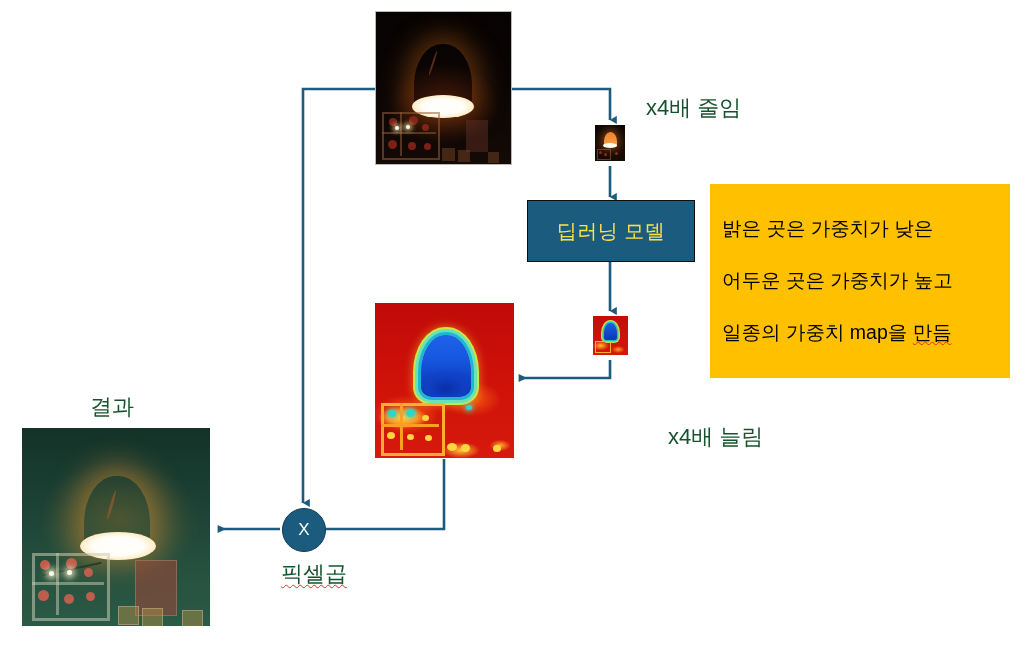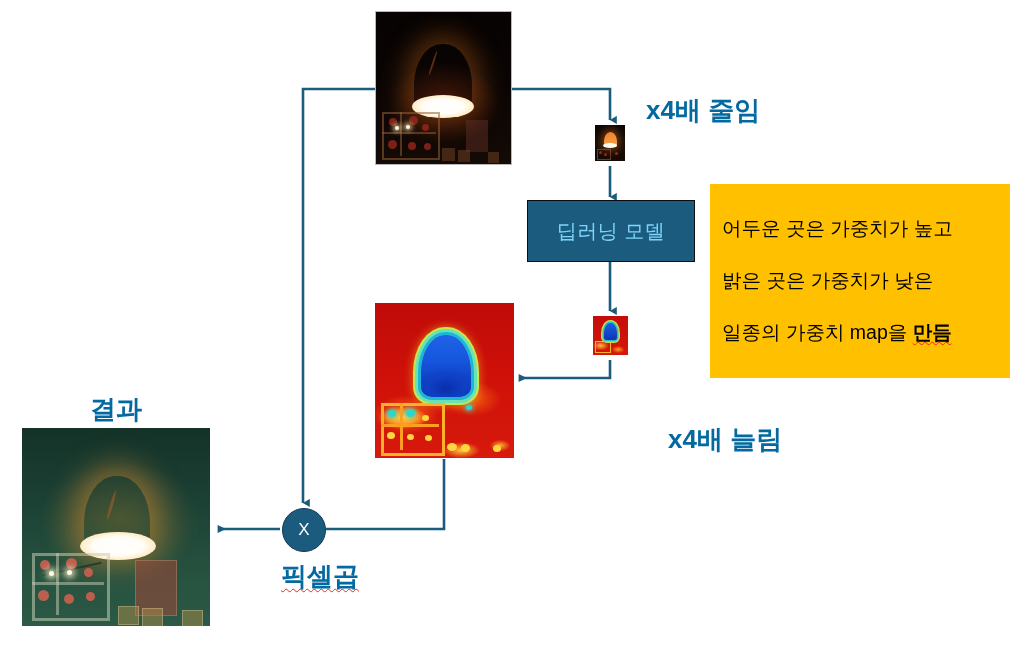--- a/index.html
+++ b/index.html
@@ -97,40 +97,39 @@
   }
   .t-blob{position:absolute;border-radius:48% 48% 22% 22%/60% 60% 16% 16%;
     background:linear-gradient(180deg,#1b5fe4,#0c36b4);
     box-shadow:0 0 0 1.5px #1fc0d2,0 0 0 3px #b8e24a;}
   .t-grid{position:absolute;border:1px solid #ffb02a;}
 
   
   .model-box{
     position:absolute;background:#1b5b7e;border:1.6px solid #0d0d0d;
     display:flex;align-items:center;justify-content:center;
-    color:#7dd3fc;font-size:20px;letter-spacing:.5px;
+    color:#fde047;font-size:20px;letter-spacing:.5px;
   }
   .callout{
     position:absolute;background:#ffc000;color:#000000;
     font-size:19.5px;line-height:1.33;padding:6px 10px 7px 12px;
     white-space:pre-line;
   }
   .callout .sq{
     text-decoration:underline;
     text-decoration-style:wavy;
     text-decoration-color:#e03020;
     text-decoration-thickness:1px;
     text-underline-offset:2px;
-    font-weight:bold;
   }
   .mul-circle{
     position:absolute;border-radius:50%;background:#1b5b7e;border:1.6px solid #123a52;
     display:flex;align-items:center;justify-content:center;color:#ffffff;font-size:17px;
   }
-  .lbl{position:absolute;color:#0369a1;font-size:26px;white-space:nowrap;font-weight:bold;}
+  .lbl{position:absolute;color:#14532d;font-size:22px;white-space:nowrap;}
   .lbl.wavy{
     text-decoration:underline;
     text-decoration-style:wavy;
     text-decoration-color:#e03020;
     text-decoration-thickness:1px;
     text-underline-offset:3px;
   }
 </style>
 </head>
 <body>
@@ -196,22 +195,22 @@
       <div class="t-dot" style="left:9px;top:28px;width:3px;height:3px;"></div>
       <div class="t-dot" style="left:20px;top:27px;width:3px;height:3px;"></div>
     </div>
   </div>
 
   <div class="model-box" style="left:527px;top:200px;width:166px;height:60px;">
     <span>딥러닝 모델</span>
   </div>
 
   <div class="callout" style="left:710px;top:184px;width:278px;">
+    <div>밝은 곳은 가중치가 낮은</div>
     <div>어두운 곳은 가중치가 높고</div>
-    <div>밝은 곳은 가중치가 낮은</div>
     <div><span>일종의 가중치 map을 </span><span class="sq">만듬</span></div>
   </div>
 
   <div class="photo thumb-heat" style="left:593px;top:316px;width:35px;height:39px;">
     <div class="inner">
       <div class="t-blob" style="left:11px;top:7px;width:13px;height:17px;"></div>
       <div class="t-grid" style="left:2px;top:25px;width:14px;height:10px;"></div>
     </div>
   </div>
 

